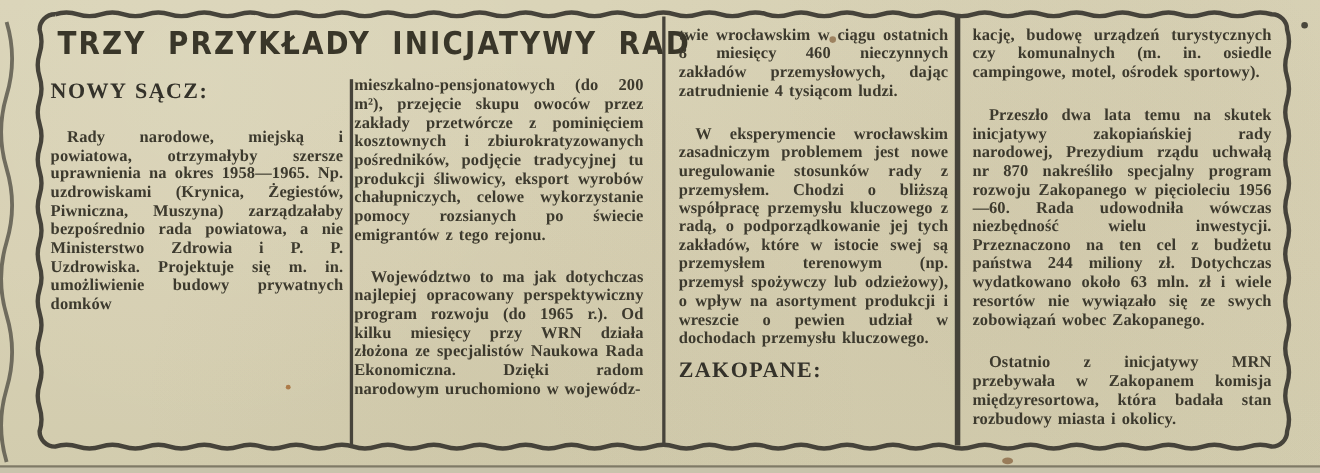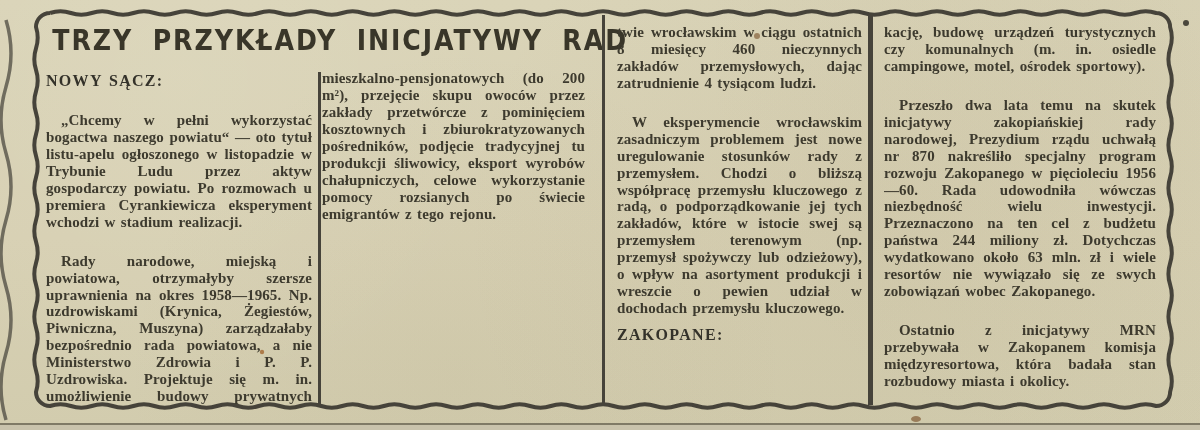--- a/index.html
+++ b/index.html
@@ -35,21 +35,21 @@
     font-size:15px;line-height:1.13;word-spacing:0.10em;letter-spacing:0.1px;
   }
   .col-1{left:46px;  top:70px; width:266px;height:335px;}
   .col-2{left:322px; top:70px; width:263px;height:335px;}
   .col-3{left:617px; top:24px; width:245px;height:381px;}
   .col-4{left:884px; top:24px; width:272px;height:381px;}
 
   .para{margin:0 0 3px 0;}
   .para.indent{text-indent:15px;margin-top:22px;}
   .heading{
-    font-size:16px;letter-spacing:1.3px;margin:9px 0 7px 0;
+    font-size:20px;letter-spacing:1.3px;margin:9px 0 7px 0;
     color:#34322a;white-space:nowrap;
   }
   .heading.first{margin-top:2px;}
 
   .vrule{position:absolute;background:#46433a;}
   .vrule-1{left:318px;top:72px; width:2.5px;height:333px;}
   .vrule-2{left:602px;top:15px; width:2.5px;height:390px;}
   .vrule-3{left:868px;top:15px; width:4.5px;height:390px;}
 
   .scan-edge{
@@ -72,26 +72,26 @@
   </svg>
 
   <div class="title">TRZY PRZYKŁADY INICJATYWY RAD</div>
 
   <div class="vrule vrule-1"></div>
   <div class="vrule vrule-2"></div>
   <div class="vrule vrule-3"></div>
 
   <div class="col col-1">
     <div class="heading first">NOWY SĄCZ:</div>
-    <p class="para indent">„Chcemy w pełni wykorzystać bogactwa naszego powiatu“ — oto tytuł listu-apelu ogłoszonego w listopadzie w Trybunie Ludu przez aktyw gospodarczy powiatu. Po rozmowach u premiera Cyrankiewicza eksperyment wchodzi w stadium realizacji.</p>
     <p class="para indent">Rady narodowe, miejską i powiatowa, otrzymałyby szersze uprawnienia na okres 1958—1965. Np. uzdrowiskami (Krynica, Żegiestów, Piwniczna, Muszyna) zarządzałaby bezpośrednio rada powiatowa, a nie Ministerstwo Zdrowia i P. P. Uzdrowiska. Projektuje się m. in. umożliwienie budowy prywatnych domków</p>
   </div>
 
   <div class="col col-2">
     <p class="para">mieszkalno-pensjonatowych (do 200 m²), przejęcie skupu owoców przez zakłady przetwórcze z pominięciem kosztownych i zbiurokratyzowanych pośredników, podjęcie tradycyjnej tu produkcji śliwowicy, eksport wyrobów chałupniczych, celowe wykorzystanie pomocy rozsianych po świecie emigrantów z tego rejonu.</p>
+    <p class="para indent">Województwo to ma jak dotychczas najlepiej opracowany perspektywiczny program rozwoju (do 1965 r.). Od kilku miesięcy przy WRN działa złożona ze specjalistów Naukowa Rada Ekonomiczna. Dzięki radom narodowym uruchomiono w wojewódz-</p>
   </div>
 
   <div class="col col-3">
     <p class="para">twie wrocławskim w ciągu ostatnich 8 miesięcy 460 nieczynnych zakładów przemysłowych, dając zatrudnienie 4 tysiącom ludzi.</p>
     <p class="para indent">W eksperymencie wrocławskim zasadniczym problemem jest nowe uregulowanie stosunków rady z przemysłem. Chodzi o bliższą współpracę przemysłu kluczowego z radą, o podporządkowanie jej tych zakładów, które w istocie swej są przemysłem terenowym (np. przemysł spożywczy lub odzieżowy), o wpływ na asortyment produkcji i wreszcie o pewien udział w dochodach przemysłu kluczowego.</p>
     <div class="heading">ZAKOPANE:</div>
   </div>
 
   <div class="col col-4">
     <p class="para">kację, budowę urządzeń turystycznych czy komunalnych (m. in. osiedle campingowe, motel, ośrodek sportowy).</p>

